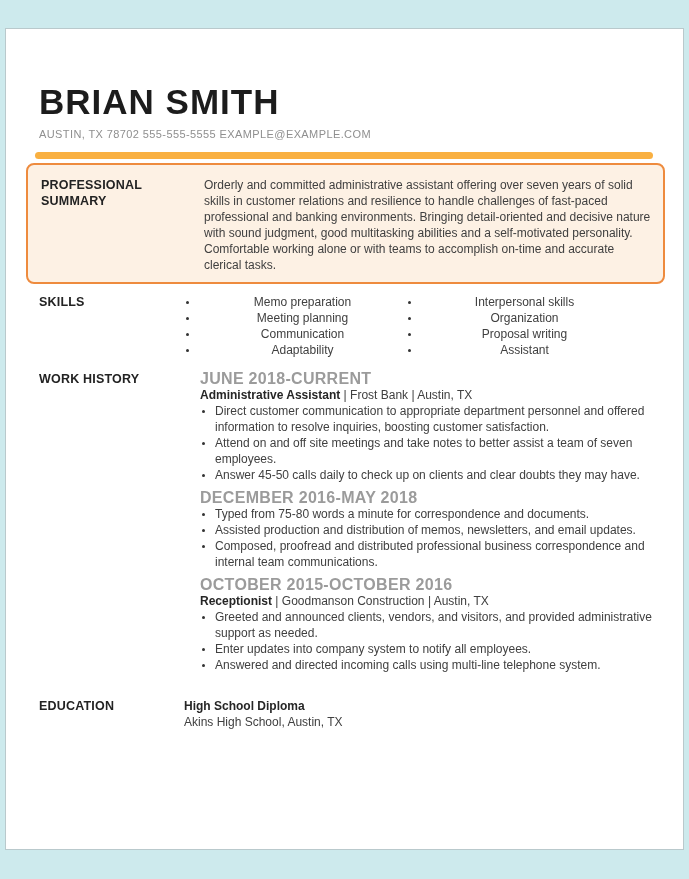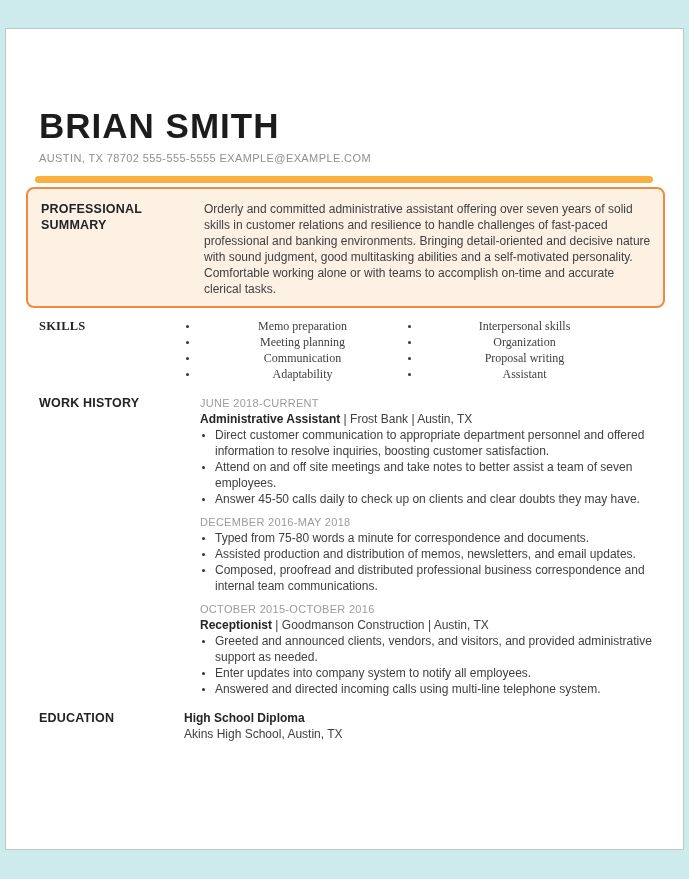--- a/index.html
+++ b/index.html
@@ -20,21 +20,21 @@
     background:var(--bg);
     font-family:"Liberation Sans","DejaVu Sans",sans-serif;
     color:var(--body);
     overflow:hidden;
   }
   .page{
     width:679px;height:822px;
     margin:28px auto 0;
     background:var(--page);
     border:1px solid var(--page-border);
-    padding:79px 30px 0 33px;
+    padding:55px 30px 0 33px;
   }
   
   .resume-name{
     font-size:35px;font-weight:700;letter-spacing:1px;
     color:var(--ink);line-height:36px;
   }
   .resume-contact{
     margin-top:7px;
     font-size:11px;letter-spacing:.4px;
     color:var(--muted);line-height:14px;
@@ -62,26 +62,26 @@
     gap:20px;
   }
   .summary-box .section-label{flex:0 0 143px;}
   
   .skills-columns{display:flex;}
   .skills-col{flex:0 0 222px;text-align:center;}
   ul.bullets{list-style:disc;padding-left:15px;}
   ul.bullets li{line-height:16px;}
   ul.bullets li::marker{font-size:10px;color:#333;}
   
-  #skills-section{margin-top:10px;font-family:Liberation Serif, serif;}
+  #skills-section{margin-top:10px;}
   #work-section{margin-top:13px;gap:16px;}
   .job{margin-bottom:7px;}
-  .job:last-child{margin-bottom:0;}
+  .job:last-child{margin-bottom:12px;}
   .job-dates{
-    font-size:11px;color:var(--dates);letter-spacing:.3px;line-height:16px;
+    font-size:16px;color:var(--dates);letter-spacing:.3px;line-height:16px;font-weight:bold;
   }
   .job-title-line{line-height:16px;}
   .job-title{font-weight:700;color:#262626;}
   #education-section{margin-top:13px;}
   .edu-degree{font-weight:700;color:#262626;line-height:16px;}
   .edu-school{line-height:16px;}
 </style>
 </head>
 <body>
 

